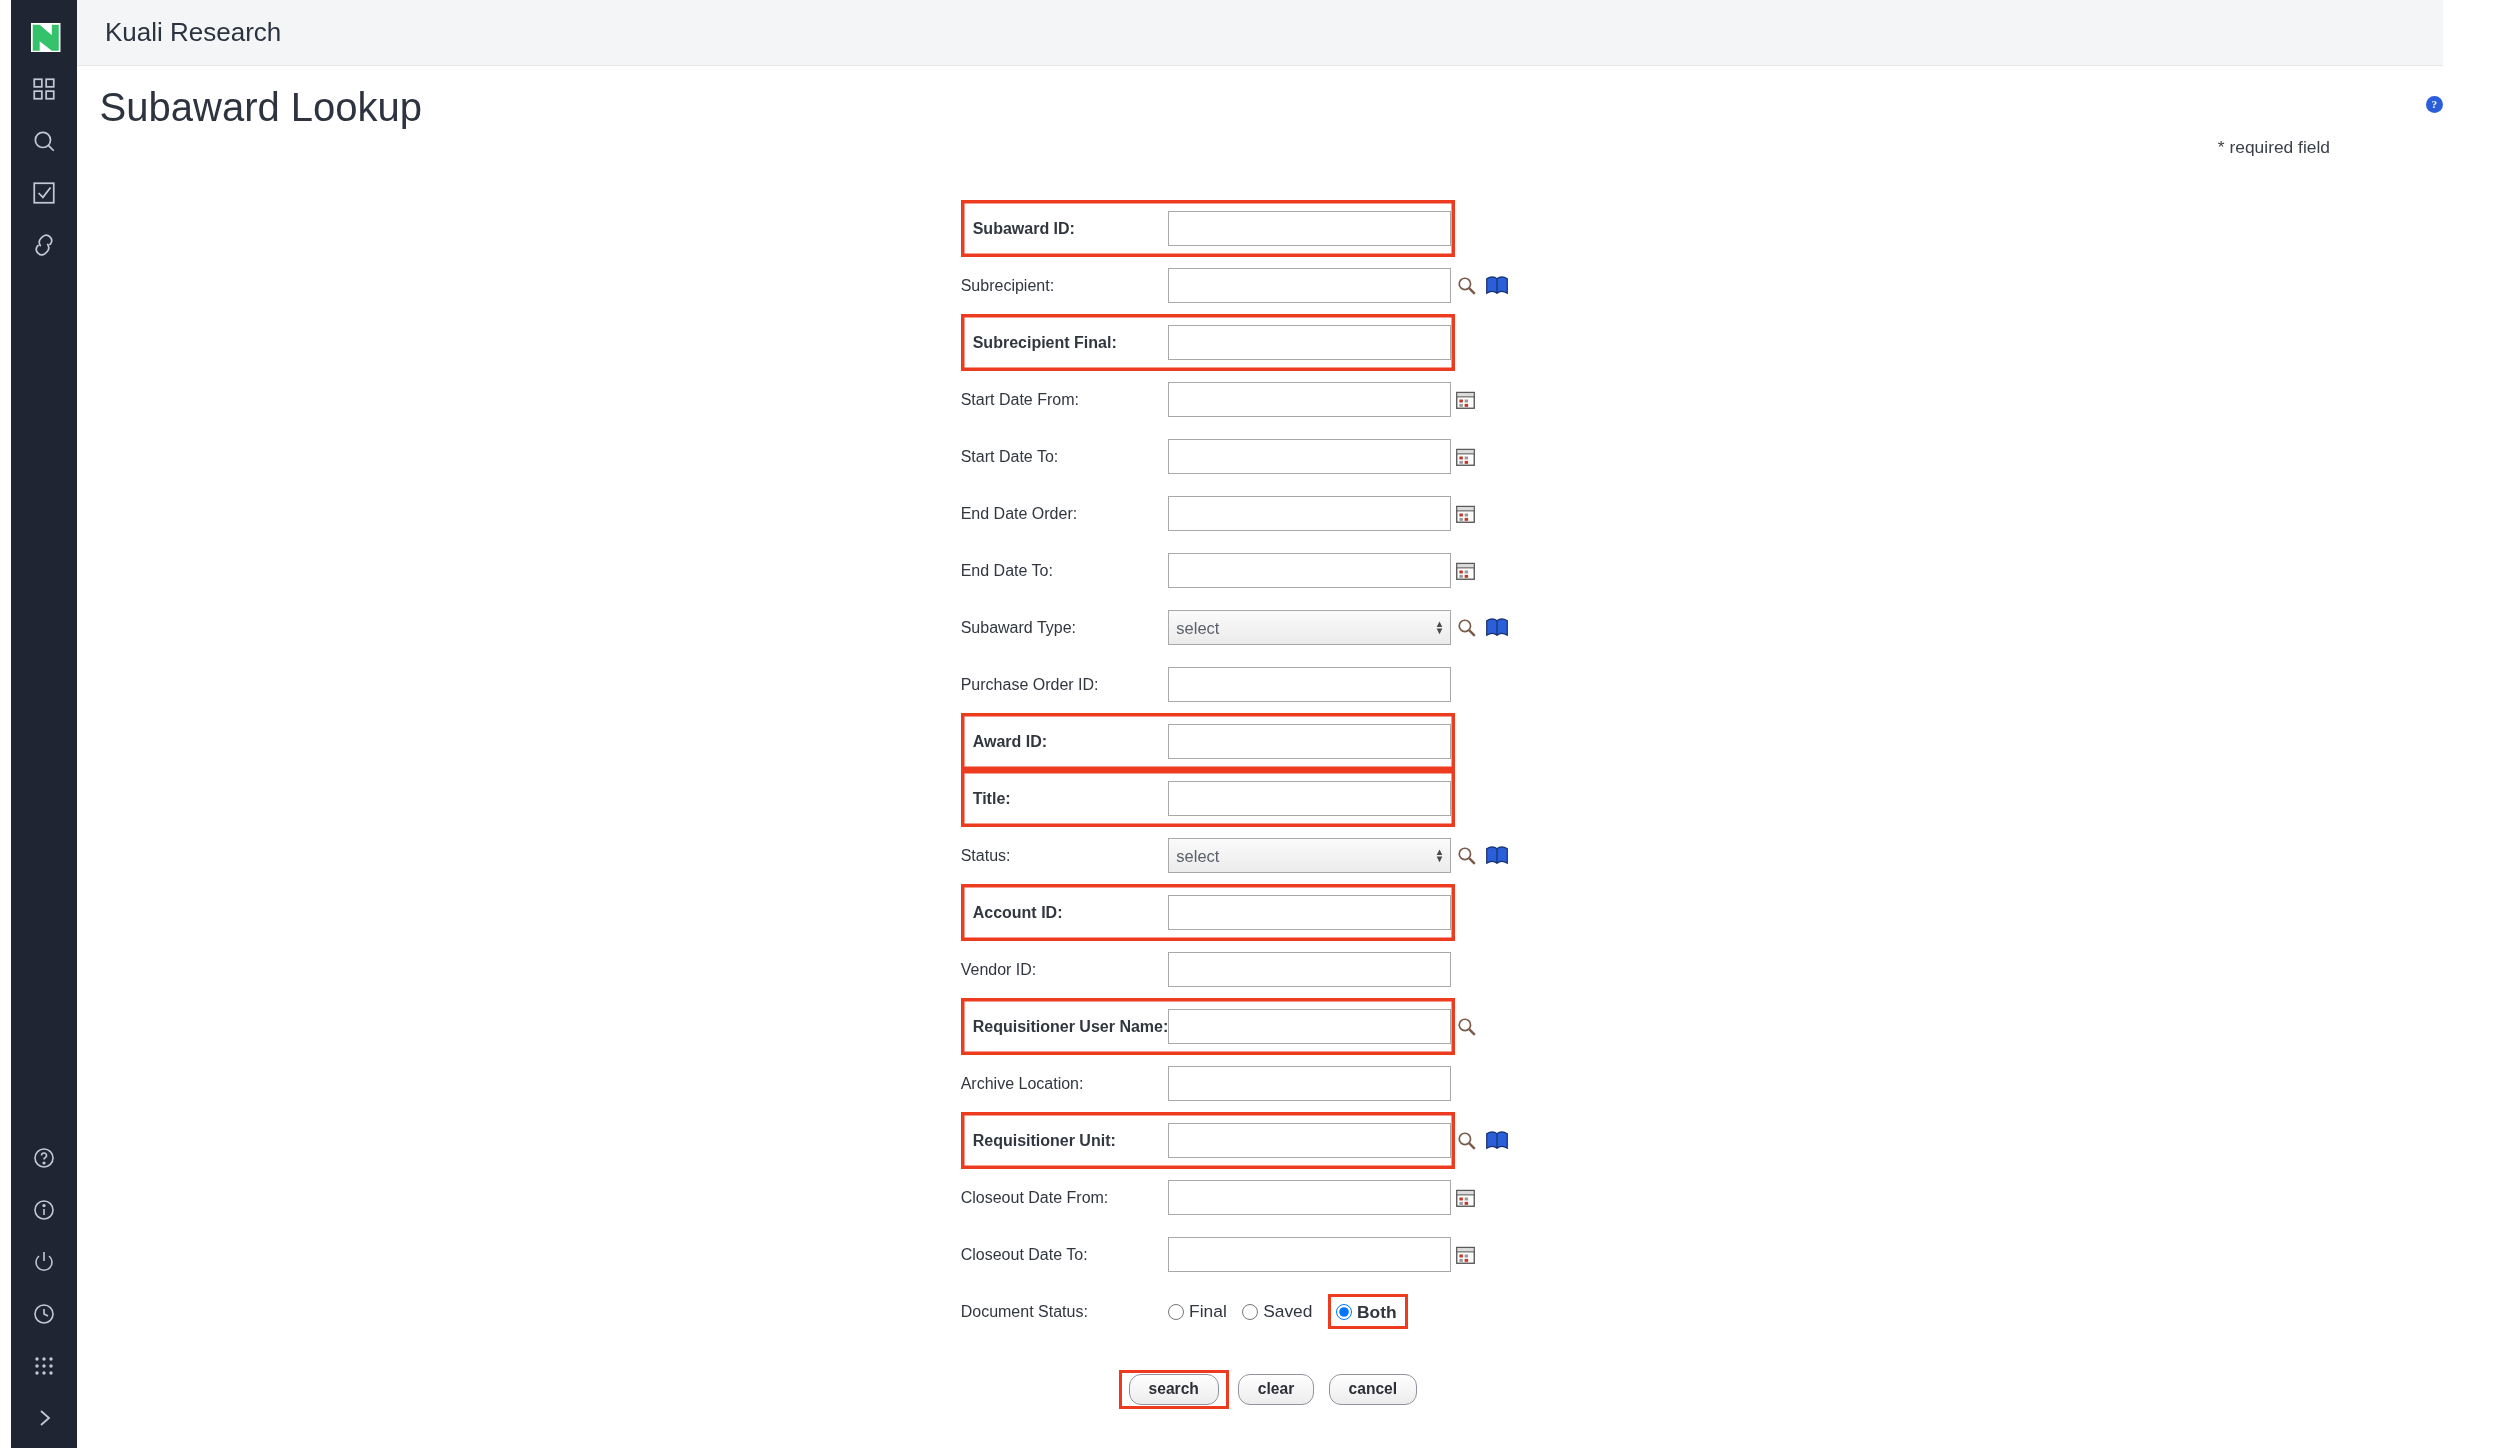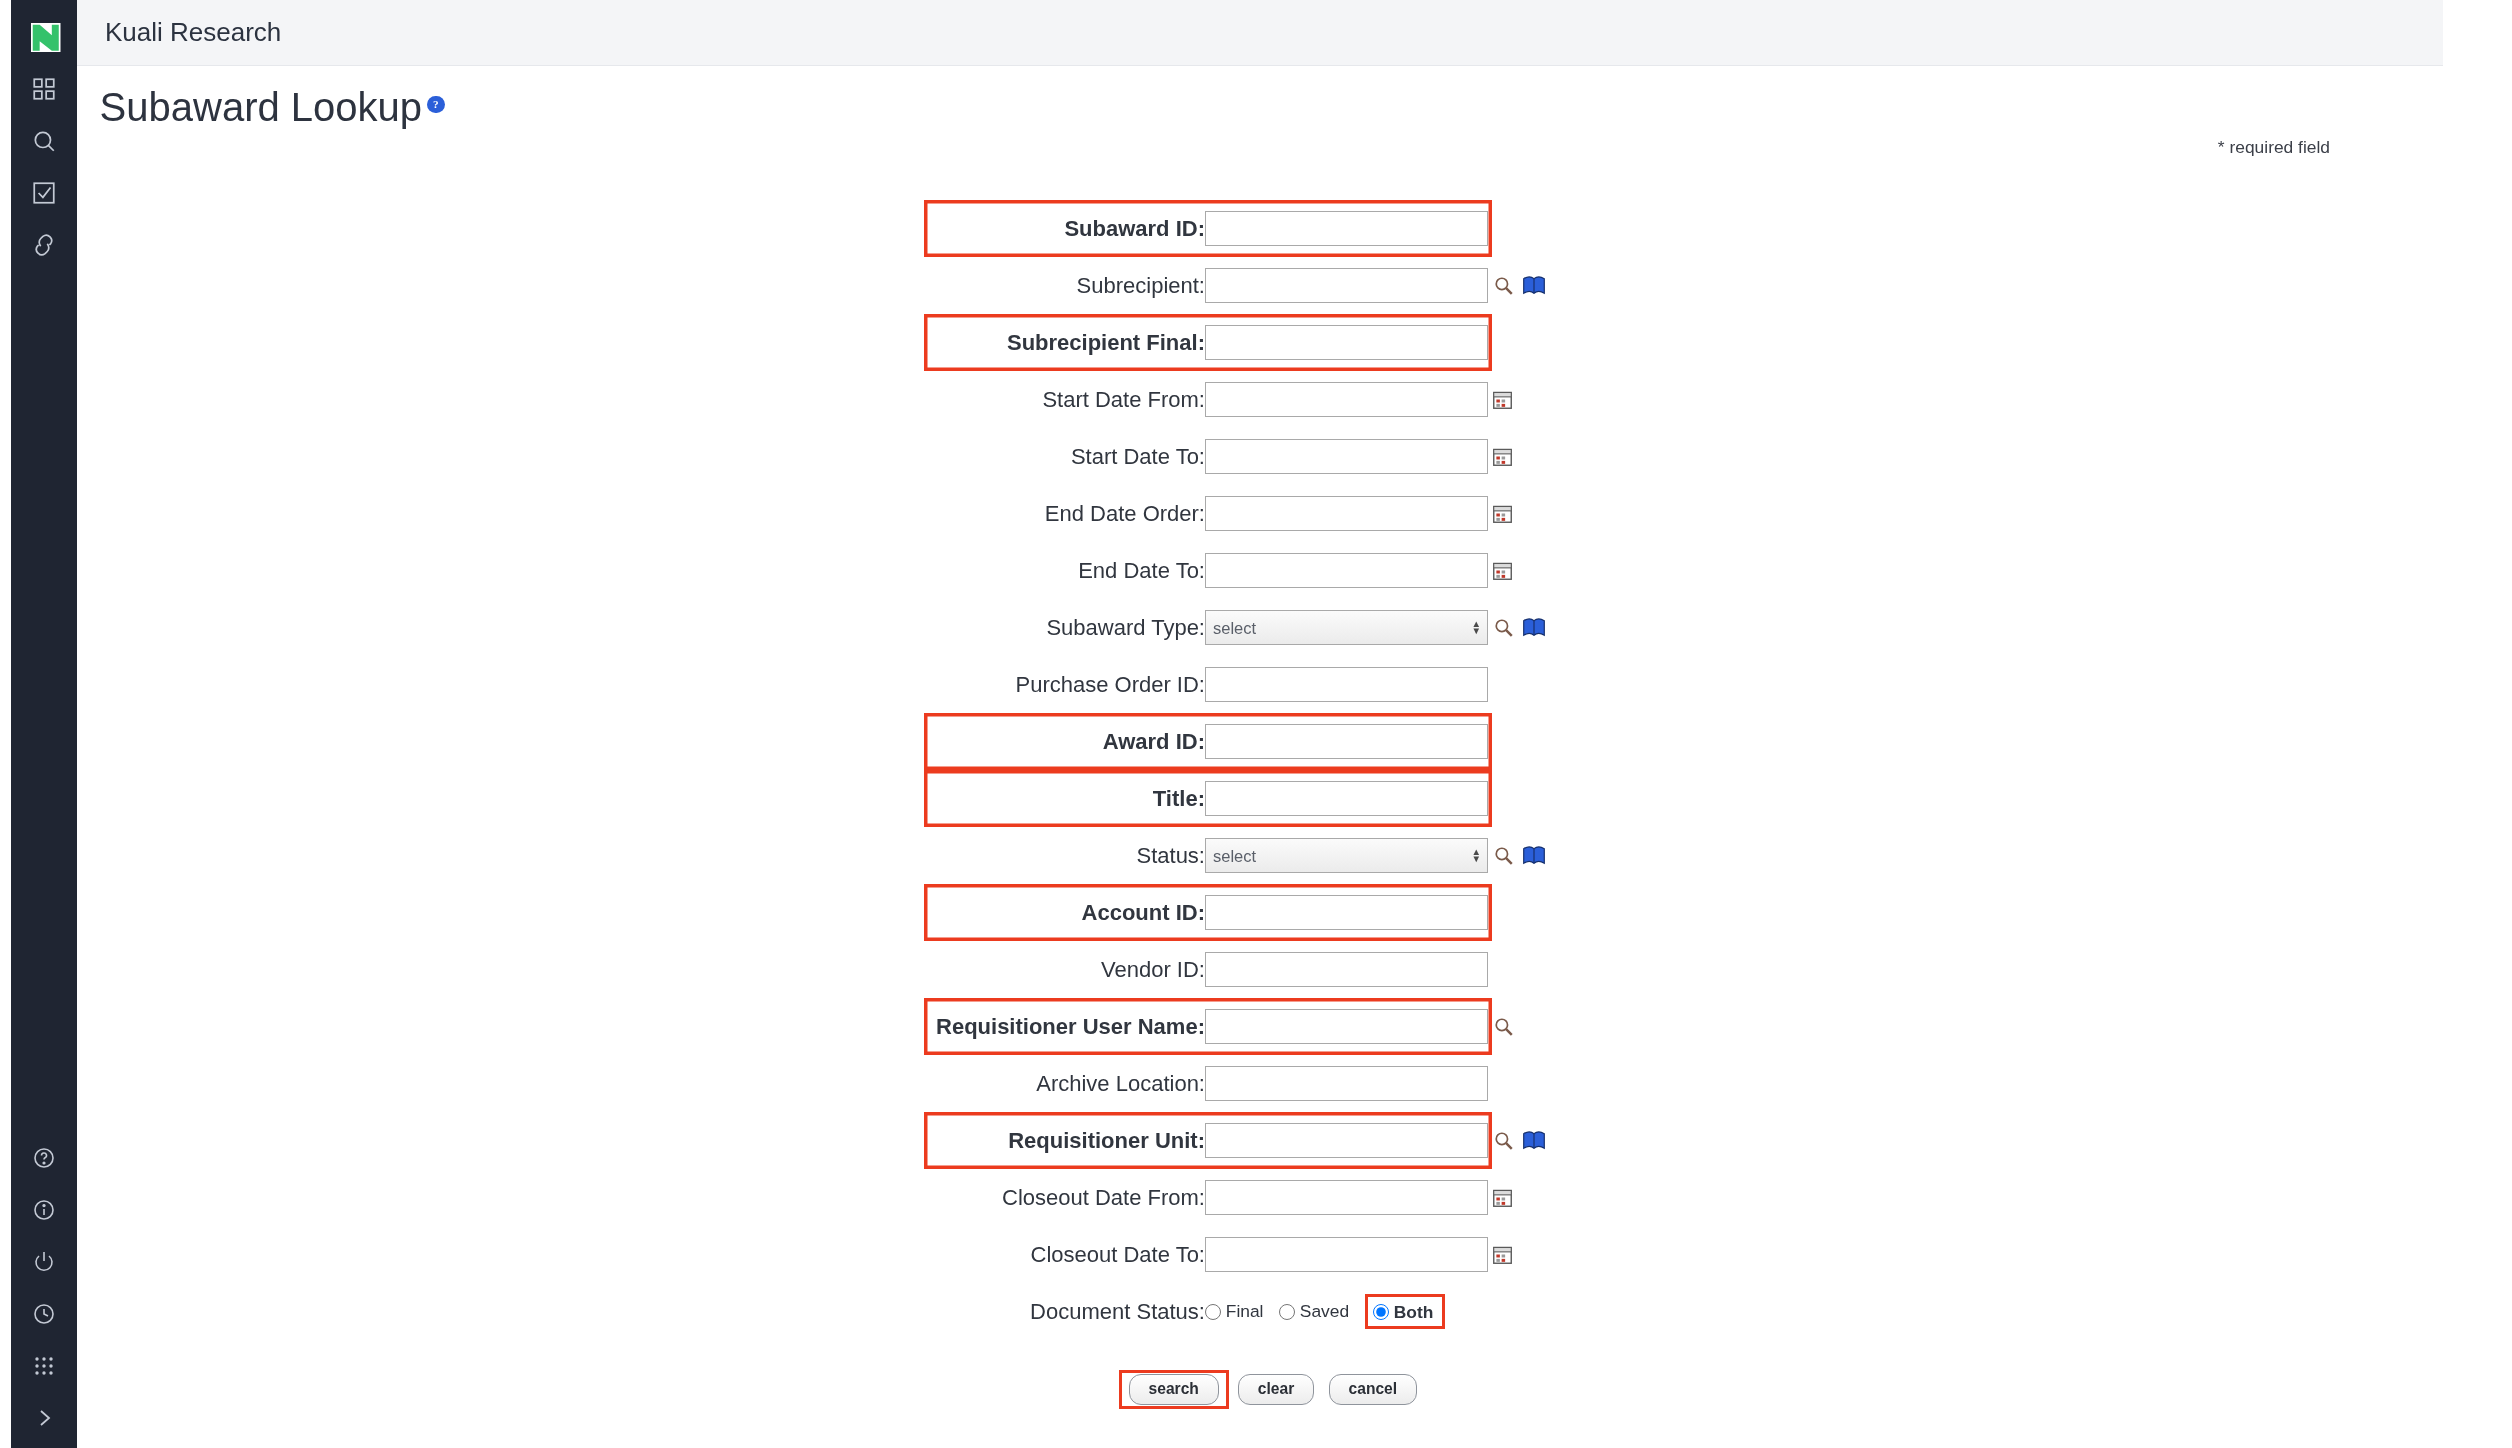--- a/index.html
+++ b/index.html
@@ -42,21 +42,21 @@
     height: 66px; background: #f4f5f7;
     display: flex; align-items: center;
     padding-left: 28px;
     border-bottom: 0.9px solid #e6e8ec;
   }
   .topbar .app-title {
     font-size: 26px; color: #2c3340; font-weight: 400;
   }
   .page-head {
     padding: 21px 0 0 22.6px;
-    display: flex; align-items: flex-start;
+    display: flex; align-items: flex-start; justify-content: space-between;
   }
   .page-title {
     font-size: 40px; color: #2d333f; font-weight: 400; line-height: 1;
   }
   .help-dot {
     width: 17.4px; height: 17.4px; border-radius: 50%;
     background: #2b5fd9; color:#fff; font-size: 11.3px; font-weight: bold;
     display:inline-flex; align-items:center; justify-content:center;
     margin-left: 5.2px; margin-top: 8.7px;
     font-family: "Liberation Serif", serif;
@@ -66,22 +66,22 @@
     font-size: 17.4px; color: #3b3f48;
   }
 
   
   .form-wrap {
     position: absolute; left: 0; top: 200px; width: 100%;
   }
   table.form { border-collapse: collapse; margin: 0 auto; }
   table.form td { padding: 0; vertical-align: middle; }
   .lbl {
-    text-align: right; padding-right: 14px;
-    font-size: 22px; color: #31363f; white-space: nowrap;
+    padding-right: 14px;
+    font-size: 16px; color: #31363f; white-space: nowrap;
     height: 57px;
   }
   .lbl.bold { font-weight: bold; }
   .fieldcell { width: 287px; }
   .icons { padding-left: 8.7px; white-space: nowrap; width: 104px; }
 
   input.txt {
     width: 283px; height: 35px;
     border: 0.9px solid #a9a9a9;
     background: #fff; font-size: 16.5px;

